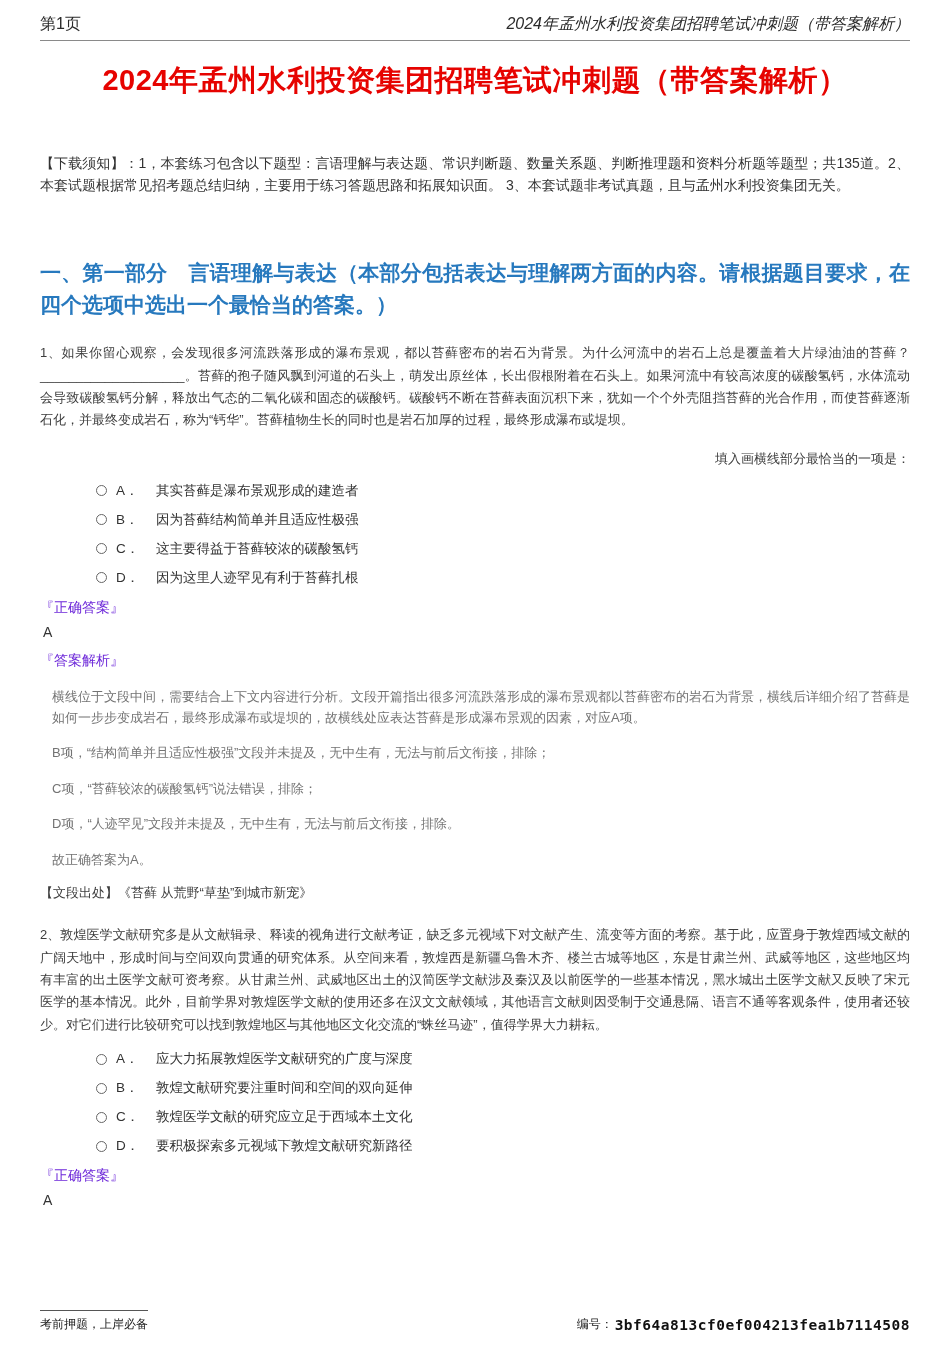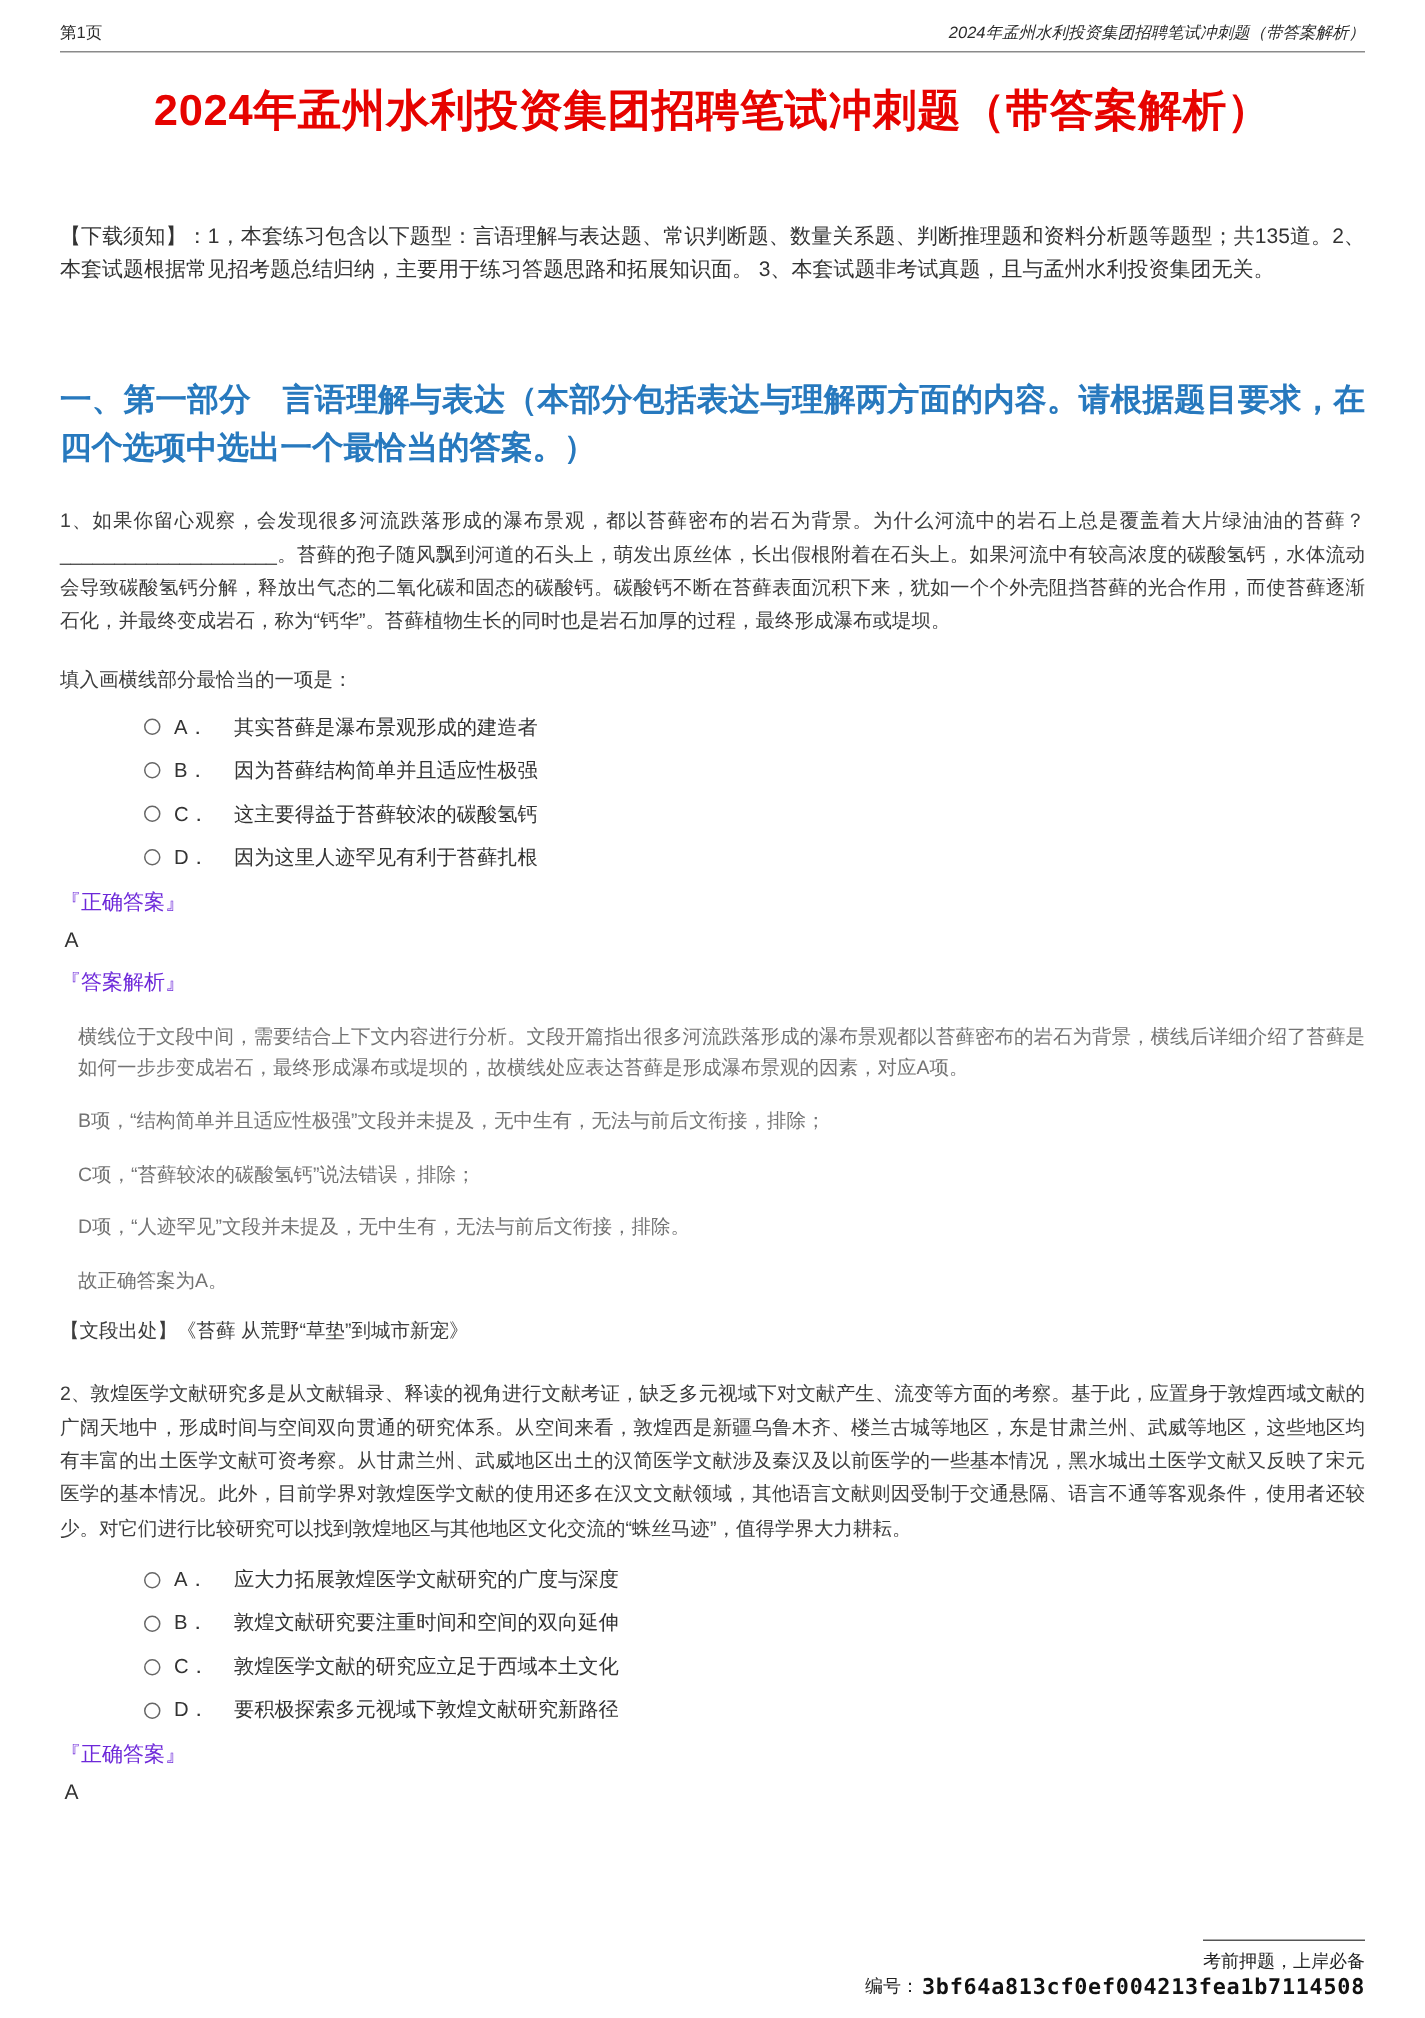--- a/index.html
+++ b/index.html
@@ -10,21 +10,21 @@
     font-family: "Liberation Sans", "DejaVu Sans", sans-serif;
     color: #3d3d3d;
     position: relative;
     overflow: hidden;
   }
   .page { padding: 14px 40px 0 40px; }
 
   .doc-header {
     display: flex;
     justify-content: space-between;
-    font-size: 11px;
+    font-size: 16px;
     color: #2b2b2b;
     padding-bottom: 5px;
     border-bottom: 1px solid #8a8a8a;
   }
   .doc-header .hdr-right { font-style: italic; }
 
   .doc-title {
     color: #e60300;
     font-size: 29px;
     font-weight: bold;
@@ -51,21 +51,21 @@
     text-align: justify;
   }
 
   .stem {
     margin-top: 22px;
     font-size: 13px;
     line-height: 1.72;
     text-align: justify;
     color: #3d3d3d;
   }
-  .prompt { margin-top: 18px; font-size: 13px; color: #3d3d3d; }
+  .prompt { margin-top: 18px; font-size: 13px; color: #3d3d3d; text-align: right; }
 
   .options { margin-top: 14px; margin-left: 56px; }
   .option {
     display: flex;
     align-items: center;
     margin-bottom: 11px;
     font-size: 13.5px;
     color: #333333;
   }
   .radio {
@@ -93,21 +93,20 @@
   .q2 { margin-top: 8px; }
 
   .doc-footer {
     position: absolute;
     left: 40px;
     right: 40px;
     bottom: 12px;
     display: flex;
     justify-content: space-between;
     align-items: flex-end;
-    flex-direction: column;
   }
   .footer-left {
     font-size: 12px;
     color: #222222;
     border-top: 1px solid #555555;
     padding-top: 5px;
   }
   .footer-right {
     font-size: 12px;
     color: #222222;

